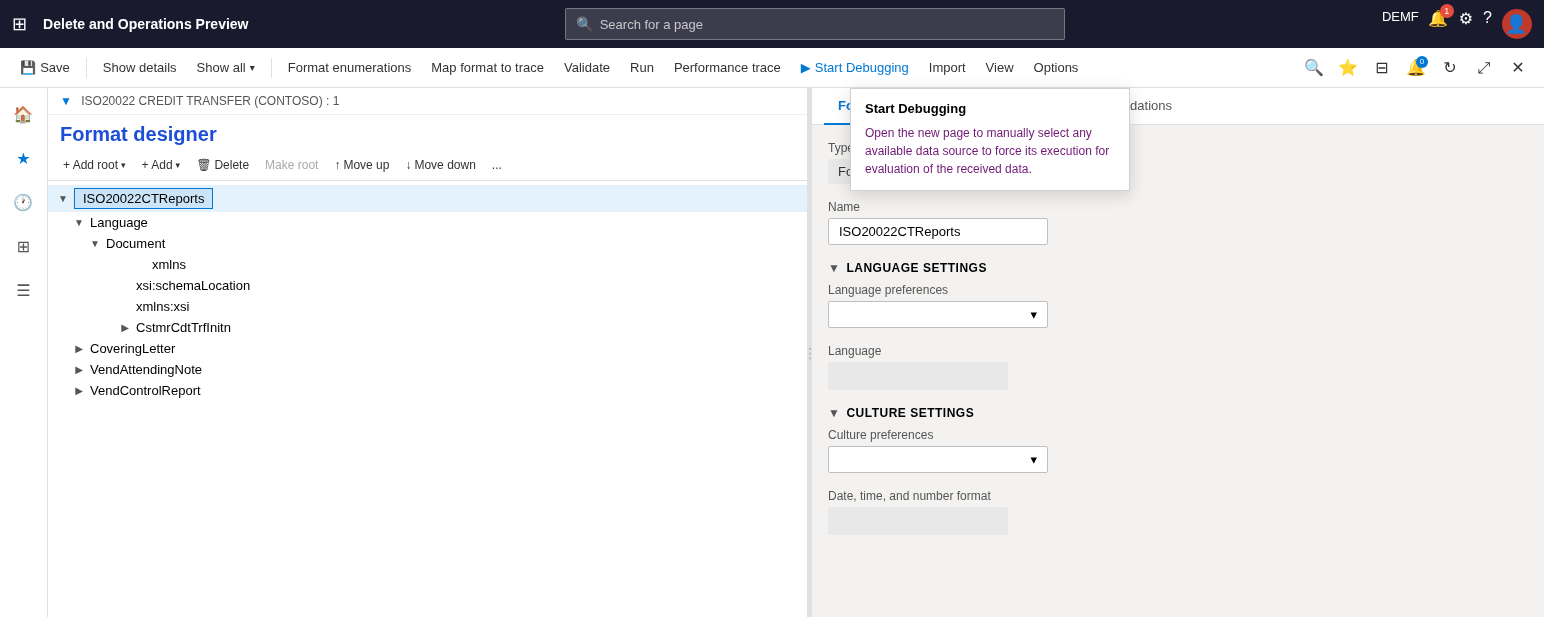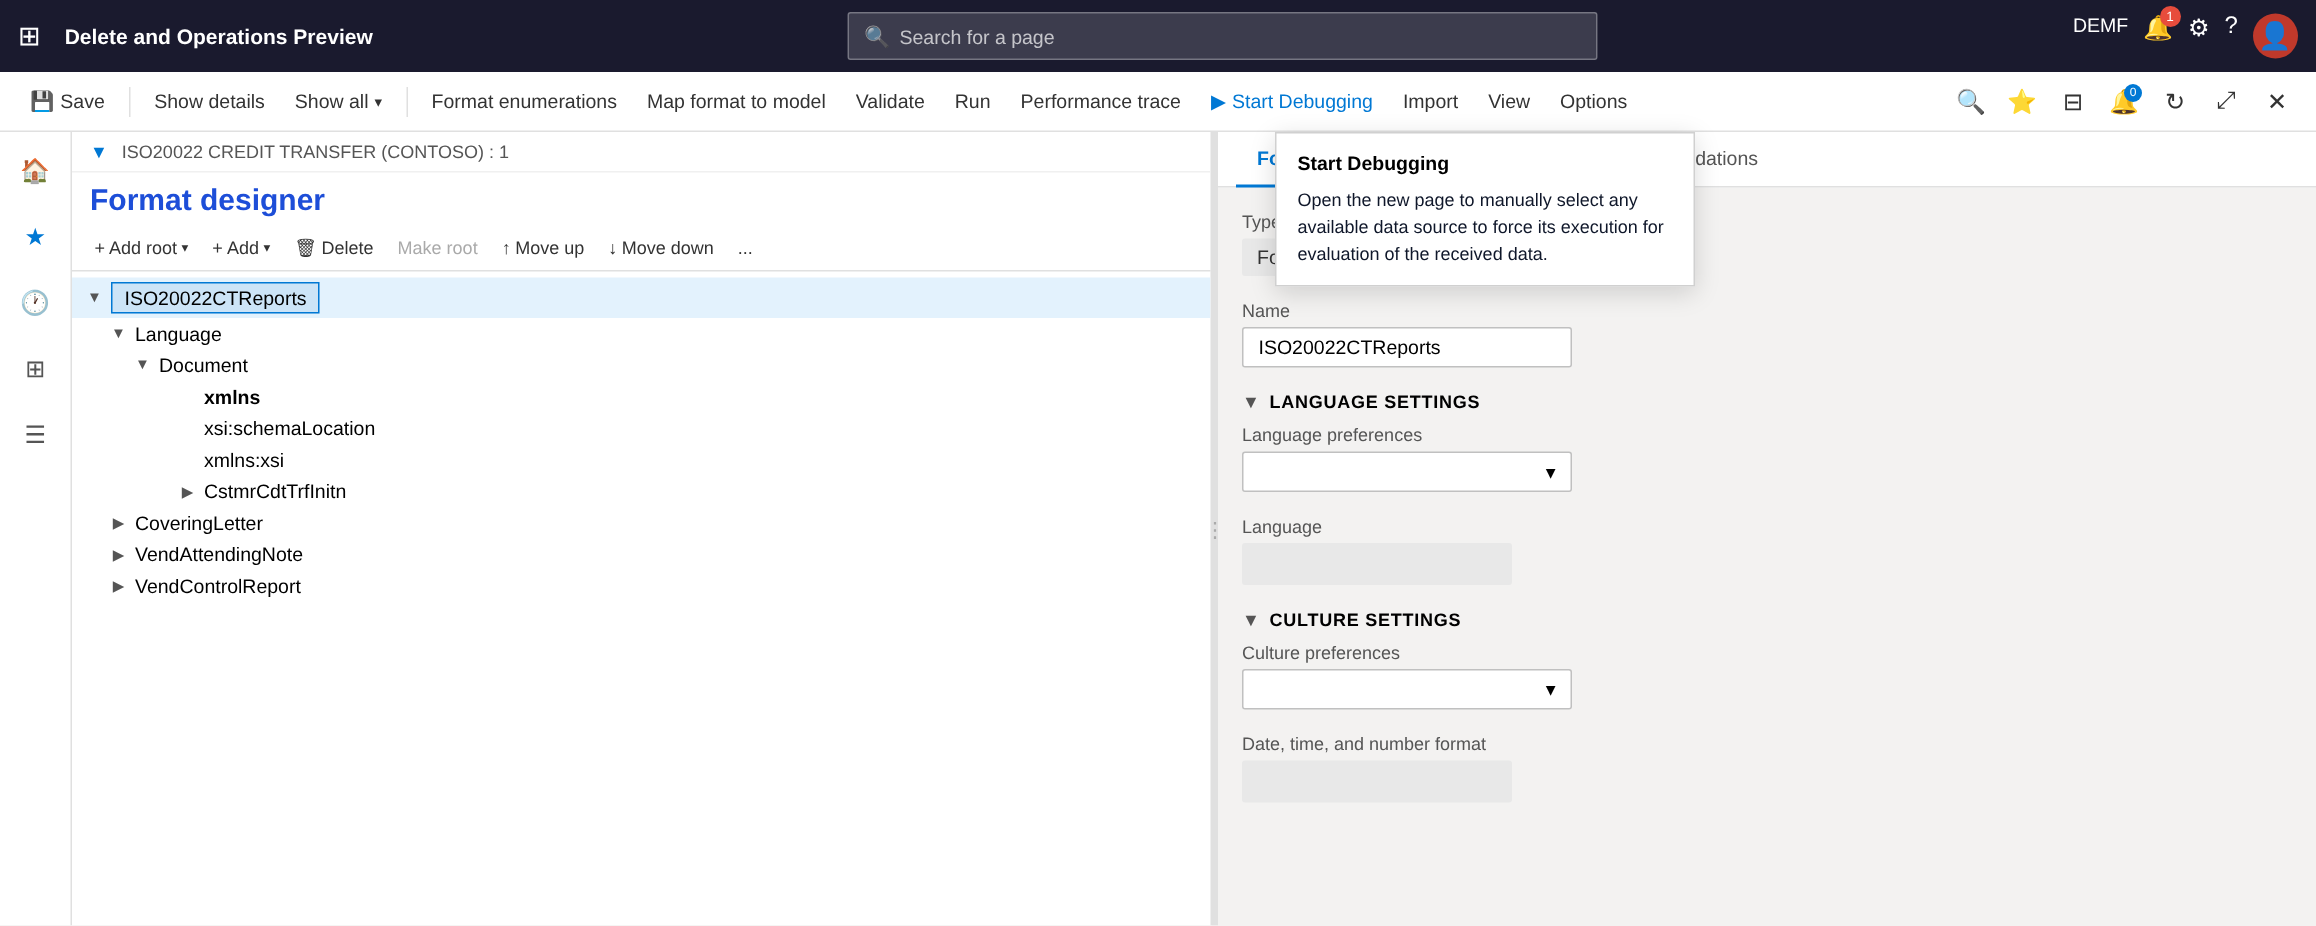--- a/index.html
+++ b/index.html
@@ -90,21 +90,21 @@
       top: 40px;
       left: 850px;
       background: white;
       border: 1px solid #d0d0d0;
       box-shadow: 0 4px 16px rgba(0,0,0,0.15);
       padding: 12px 14px;
       width: 280px;
       z-index: 100;
     }
     .debug-tooltip h4 { font-size: 13px; font-weight: 600; margin-bottom: 8px; color: #000; }
-    .debug-tooltip p { font-size: 12px; color: #0f172a; line-height: 1.5; }
+    .debug-tooltip p { font-size: 12px; color: #701a75; line-height: 1.5; }
 
     
     .main-content {
       display: flex;
       height: calc(617px - 88px);
     }
 
     
     .side-icons {
       width: 48px;
@@ -344,21 +344,21 @@
   </button>
   <button class="toolbar-btn">
     <span>Show all</span>
     <span class="chevron-icon">▾</span>
   </button>
   <div class="toolbar-divider"></div>
   <button class="toolbar-btn">
     <span>Format enumerations</span>
   </button>
   <button class="toolbar-btn">
-    <span>Map format to model</span>
+    <span>Map format to trace</span>
   </button>
   <button class="toolbar-btn">
     <span>Validate</span>
   </button>
   <button class="toolbar-btn">
     <span>Run</span>
   </button>
   <button class="toolbar-btn">
     <span>Performance trace</span>
   </button>
@@ -457,21 +457,21 @@
         <span style="margin-left:4px;">Language</span>
       </div>
 
       <div class="tree-item" style="padding-left: 40px;">
         <span class="tree-toggle">▼</span>
         <span style="margin-left:4px;">Document</span>
       </div>
 
       <div class="tree-item" style="padding-left: 70px;">
         <span class="tree-toggle empty">▶</span>
-        <span style="margin-left:4px;font-weight:bold;">xmlns</span>
+        <span style="margin-left:20px;">xmlns</span>
       </div>
 
       <div class="tree-item" style="padding-left: 70px;">
         <span class="tree-toggle empty">▶</span>
         <span style="margin-left:4px;">xsi:schemaLocation</span>
       </div>
 
       <div class="tree-item" style="padding-left: 70px;">
         <span class="tree-toggle empty">▶</span>
         <span style="margin-left:4px;">xmlns:xsi</span>

